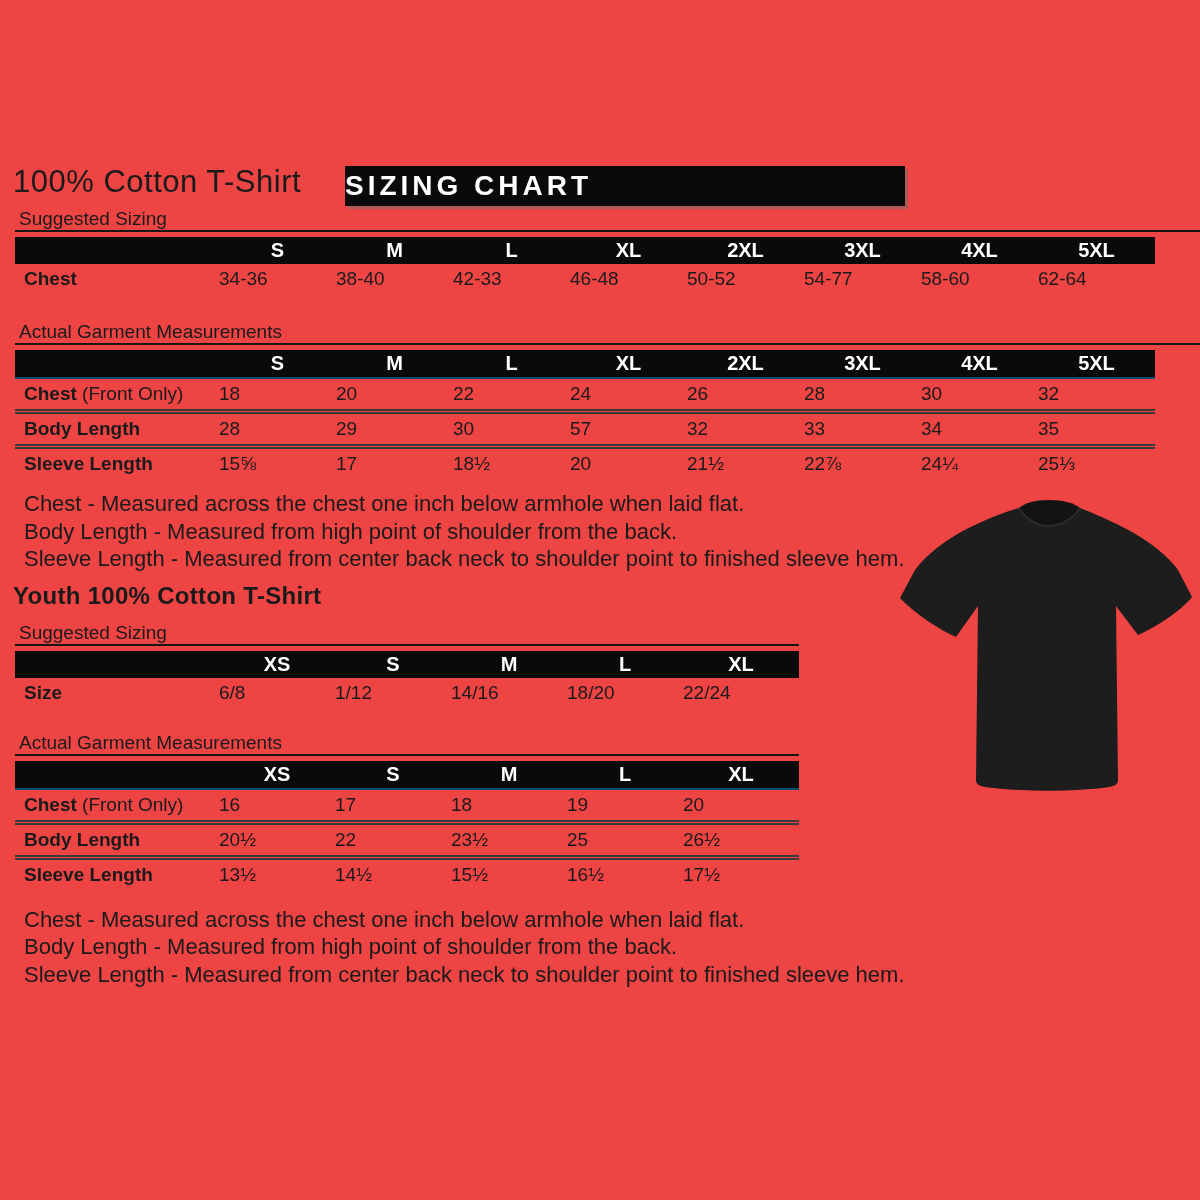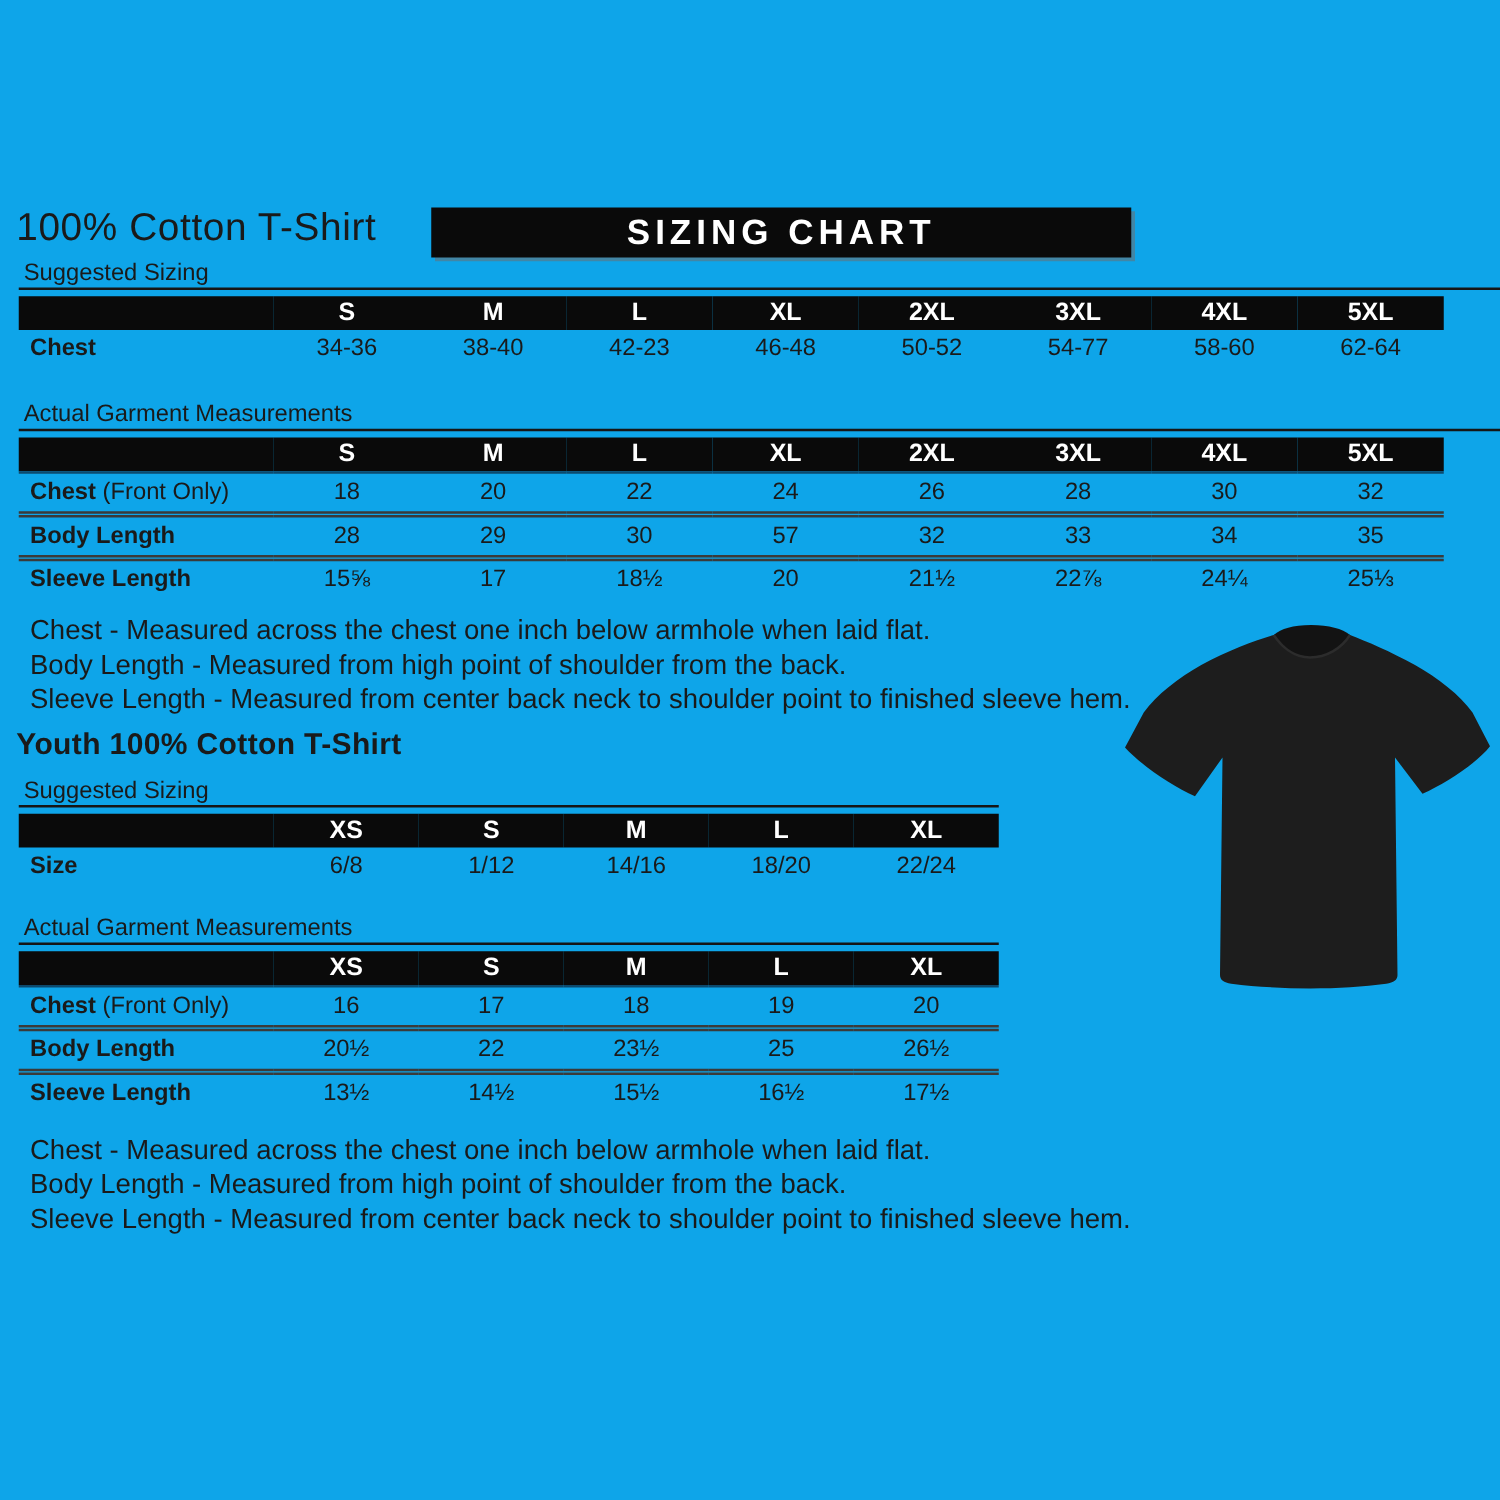--- a/index.html
+++ b/index.html
@@ -1,39 +1,39 @@
 <!DOCTYPE html>
 <html><head>
 <meta charset="utf-8">
 <style>
   html,body{margin:0;padding:0;background:#fff;}
   .page{
-    position:relative;width:1200px;height:1200px;background:#0ea5e9;overflow:hidden;
+    position:relative;width:1200px;height:1200px;background:#ef4444;overflow:hidden;
     font-family:"Liberation Sans","DejaVu Sans",sans-serif;color:#1a1a1a;
   }
   
   .title{position:absolute;left:13px;top:164px;font-size:31px;font-weight:400;letter-spacing:.5px;}
   .banner{
     position:absolute;left:345px;top:166px;width:560px;height:40px;background:#0a0a0a;
-    color:#fff;font-weight:bold;font-size:28px;letter-spacing:4px;text-align:center;line-height:40px;
+    color:#fff;font-weight:bold;font-size:28px;letter-spacing:4px;line-height:40px;
     box-shadow:3px 3px 0 rgba(110,110,110,.55);
   }
   .content{position:absolute;left:15px;top:208px;width:1190px;}
   .section-label{font-size:19px;padding-left:4px;height:22px;line-height:22px;}
   
   table{border-collapse:separate;border-spacing:0;table-layout:fixed;margin-top:2px;}
   .t-adult{width:1140px;}
   .t-youth{width:784px;}
   .t-wrap{border-top:2px solid #161616;padding-top:3px;}
   th{
     background:#0a0a0a;color:#fff;font-weight:bold;font-size:20px;height:27px;
     text-align:center;padding:0;overflow:hidden;
   }
   th.lbl{text-align:left;}
-  td{font-size:19px;text-align:center;height:30px;padding:0;}
+  td{font-size:19px;text-align:left;height:30px;padding:0;}
   td.lbl{text-align:left;padding-left:9px;margin-top:32px;}
   td .b{font-weight:bold;}
   .rule-first td{border-top:2px solid #0c4a6e;}
   .rule-dbl td{border-top:5px double #3a3a3a;}
   
   .notes{margin-top:11px;padding-left:9px;}
   .note{font-size:22px;line-height:27.5px;}
   .youth-title{margin-top:4px;margin-left:-2px;font-size:24px;font-weight:bold;letter-spacing:.3px;height:38px;line-height:38px;}
   .gap-lg{margin-top:27px;}
   .gap-md{margin-top:24px;}
@@ -69,21 +69,21 @@
             <th>3XL</th>
             <th>4XL</th>
             <th>5XL</th>
           </tr>
         </thead>
         <tbody>
           <tr>
             <td class="lbl"><span class="b">Chest</span></td>
             <td>34-36</td>
             <td>38-40</td>
-            <td>42-23</td>
+            <td>42-33</td>
             <td>46-48</td>
             <td>50-52</td>
             <td>54-77</td>
             <td>58-60</td>
             <td>62-64</td>
           </tr>
         </tbody>
       </table>
     </div>
 

